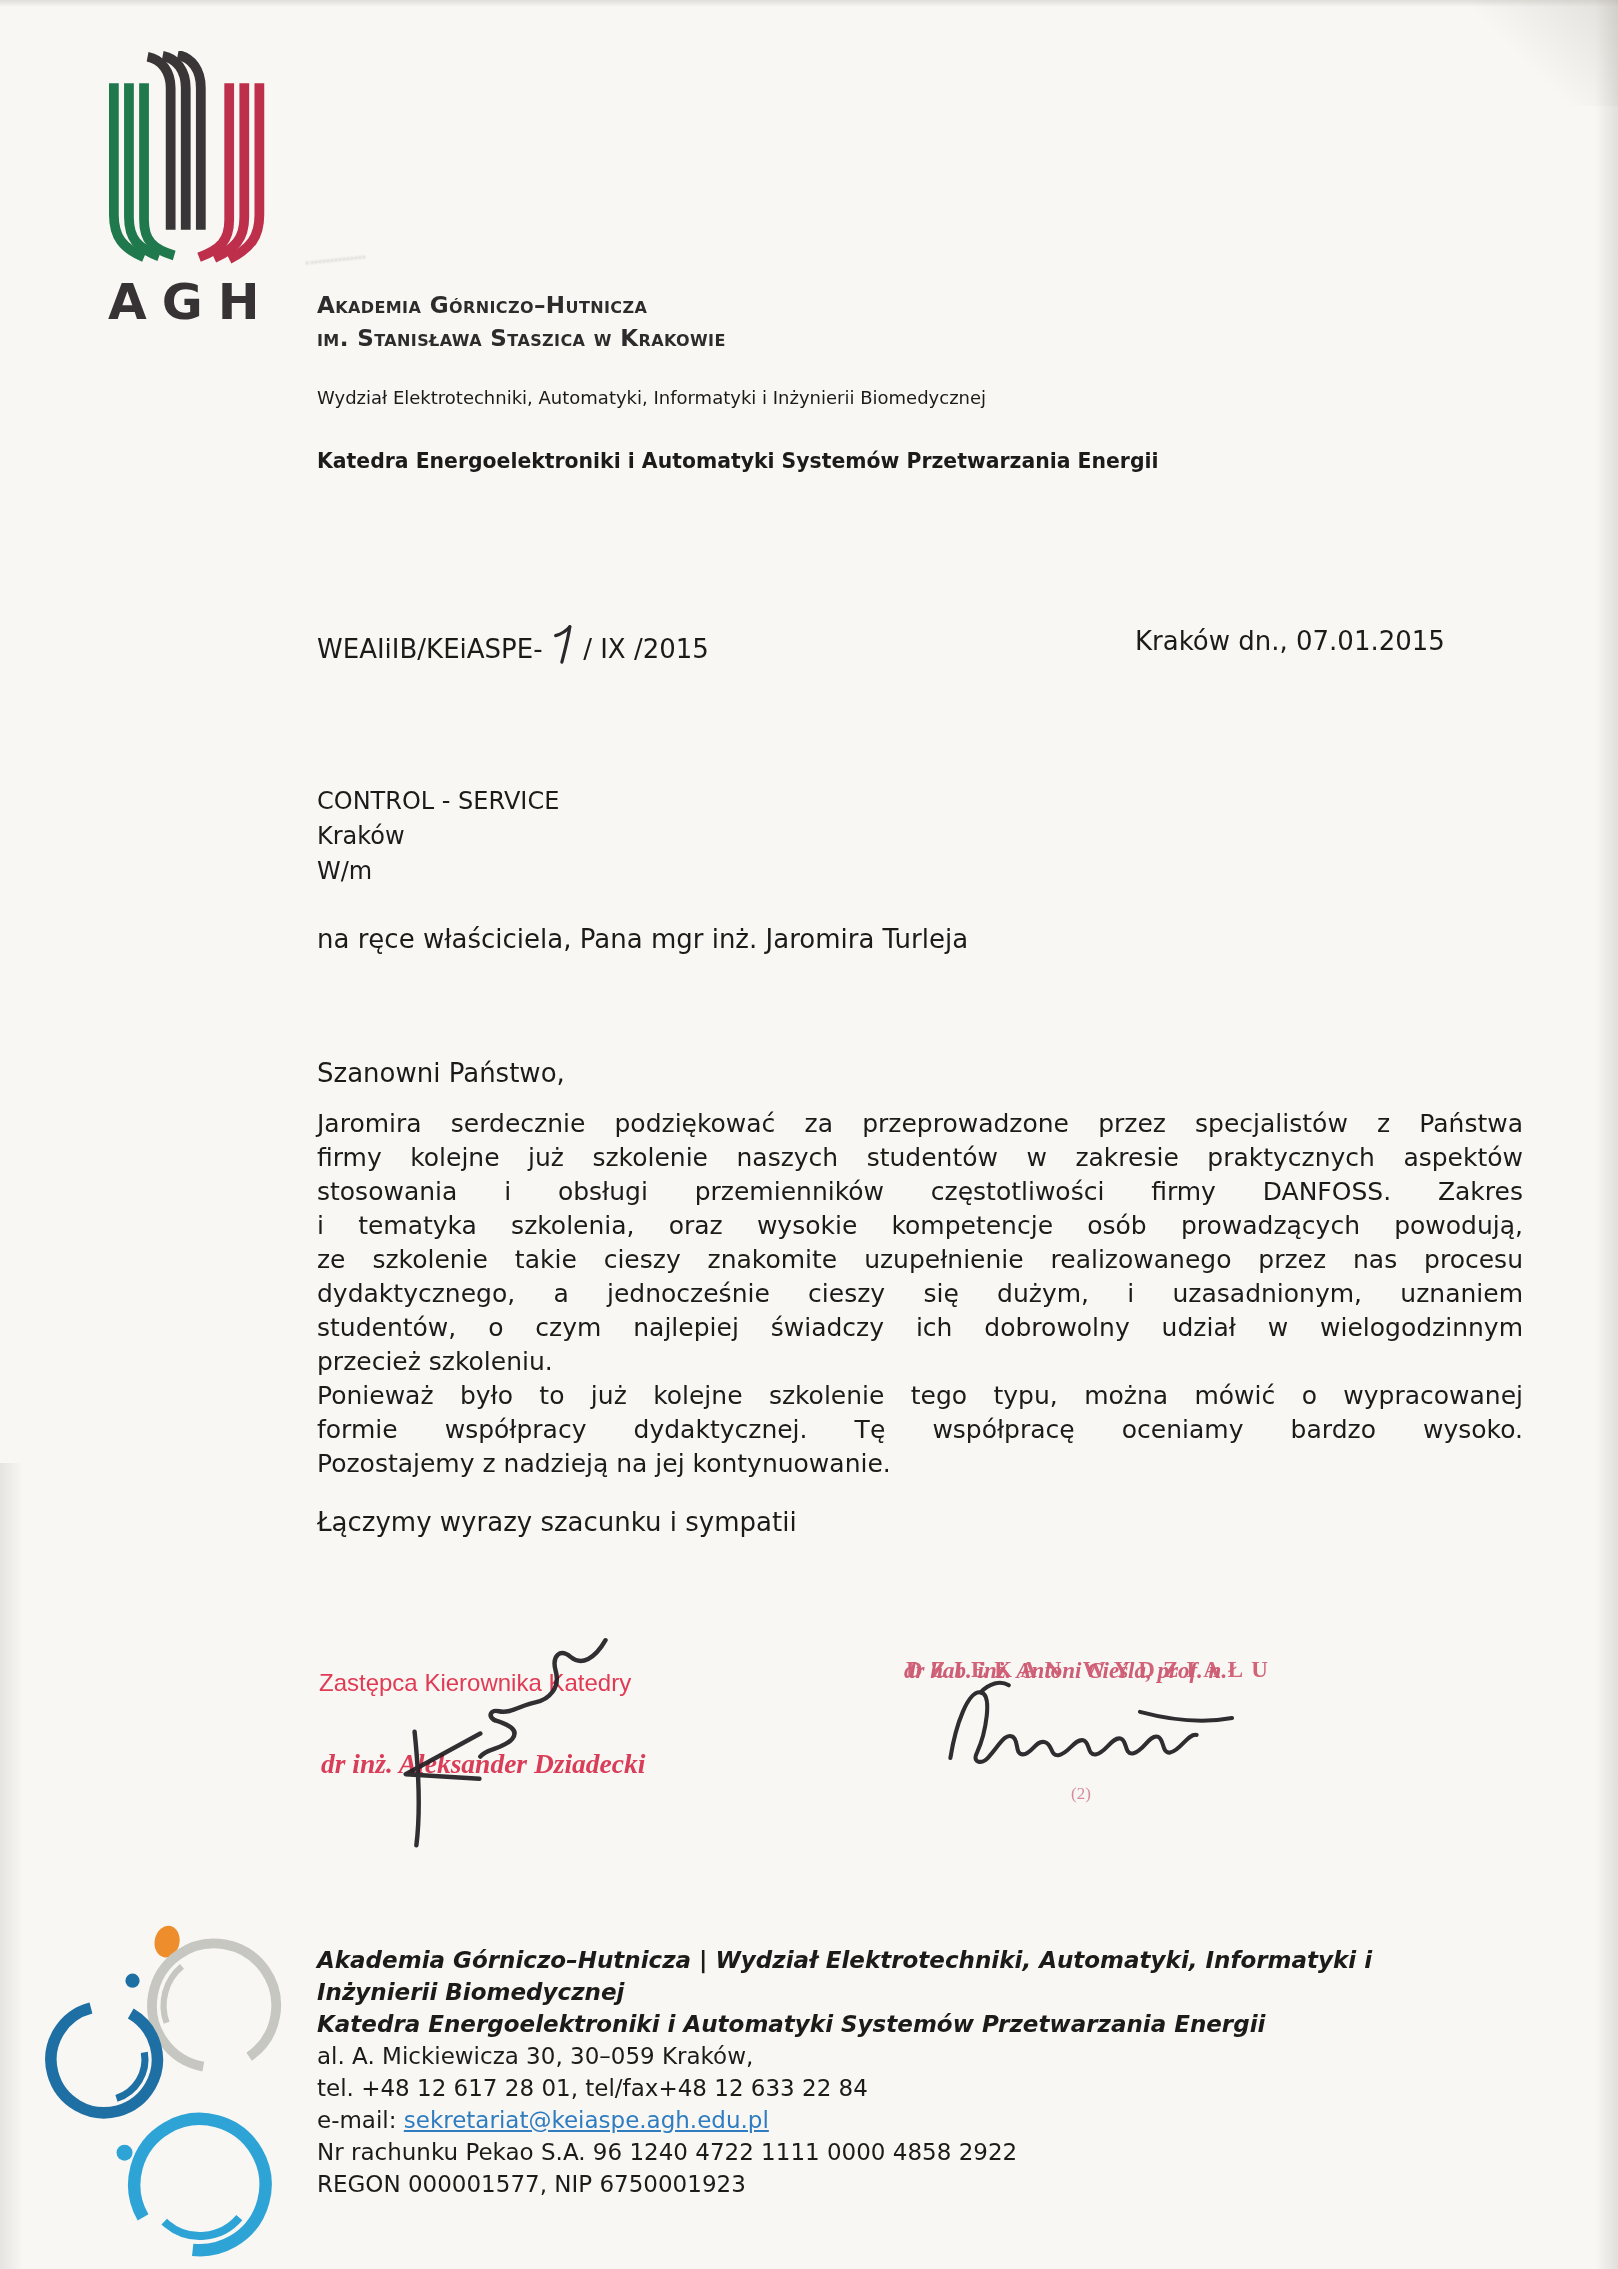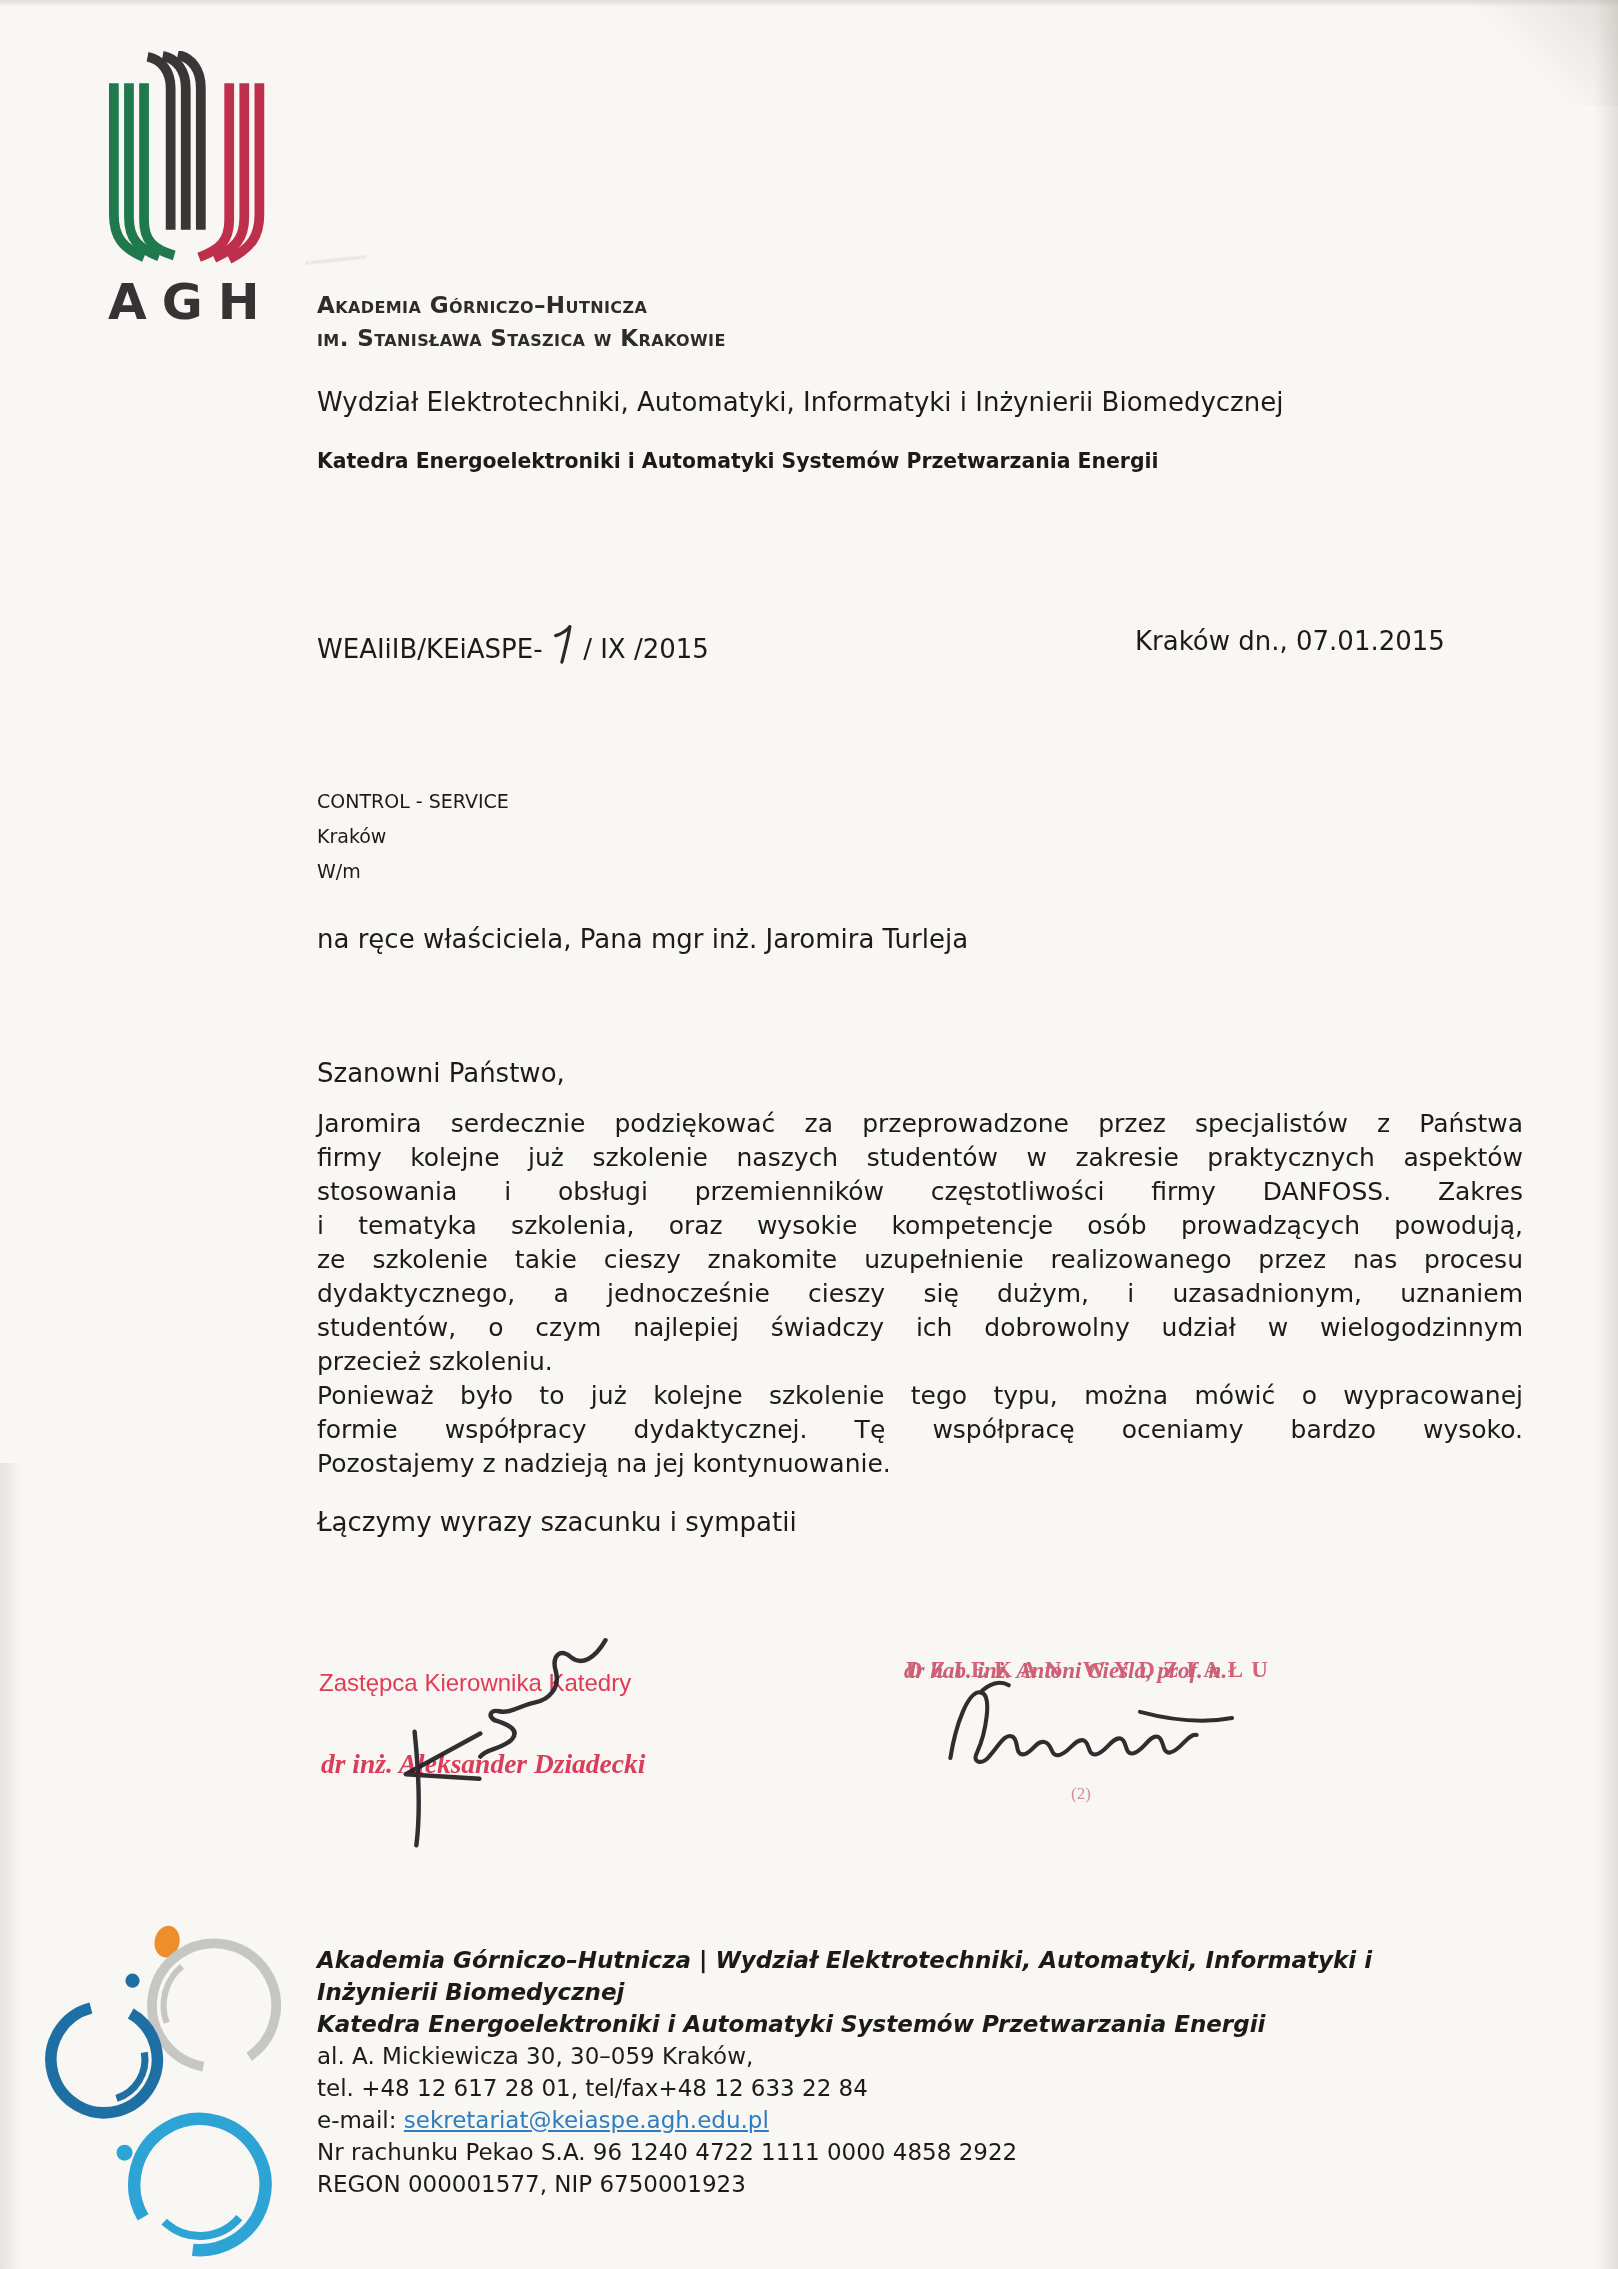--- a/index.html
+++ b/index.html
@@ -25,30 +25,30 @@
   #smudge-top  { left:307px; top:259px; width:59px; height:17.7px;
                  border-top:2.7px dotted rgba(152,148,140,.55);
                  transform:rotate(-6deg); filter:blur(0.9px); }
 
   
   #agh-logo    { left:105px; top:51px; width:173px; height:220px; }
   #agh-acronym { left:108px; top:273px; font-size:50px; font-weight:bold;
                  letter-spacing:15px; color:#373234; }
   #univ-lines  { left:317px; top:289px; font-weight:bold; font-variant:small-caps;
                  font-size:23px; line-height:33px; letter-spacing:0.4px; color:#2e2b2c; }
-  #faculty     { left:317px; top:387px; font-size:26px; white-space:nowrap; }
+  #faculty     { left:317px; top:387px; font-size:18px; white-space:nowrap; }
   #dept        { left:317px; top:449px; font-size:20.4px; font-weight:bold; white-space:nowrap; }
 
   
   #refline { left:317px; top:624px; font-size:26px; white-space:nowrap; }
   #refline .hw-digit { display:inline-block; vertical-align:-7px; margin:0 7px 0 10.6px; }
   #dateline { left:1135px; top:626px; font-size:26px; white-space:nowrap; }
 
   
-  #recipient  { left:317px; top:784px; font-size:19px; line-height:35px; }
+  #recipient  { left:317px; top:784px; font-size:24px; line-height:35px; }
   #attention  { left:317px; top:924px; font-size:26px; white-space:nowrap; }
 
   
   #salutation { left:317px; top:1058px; font-size:26px; }
   #body-block { left:317px; top:1107px; width:1206px; font-size:25px; line-height:34px; }
   .bline { width:1206px; }
   .jl { text-align:justify; text-align-last:justify; text-justify:inter-word; }
   #closing { left:317px; top:1507px; font-size:26px; }
 
   

